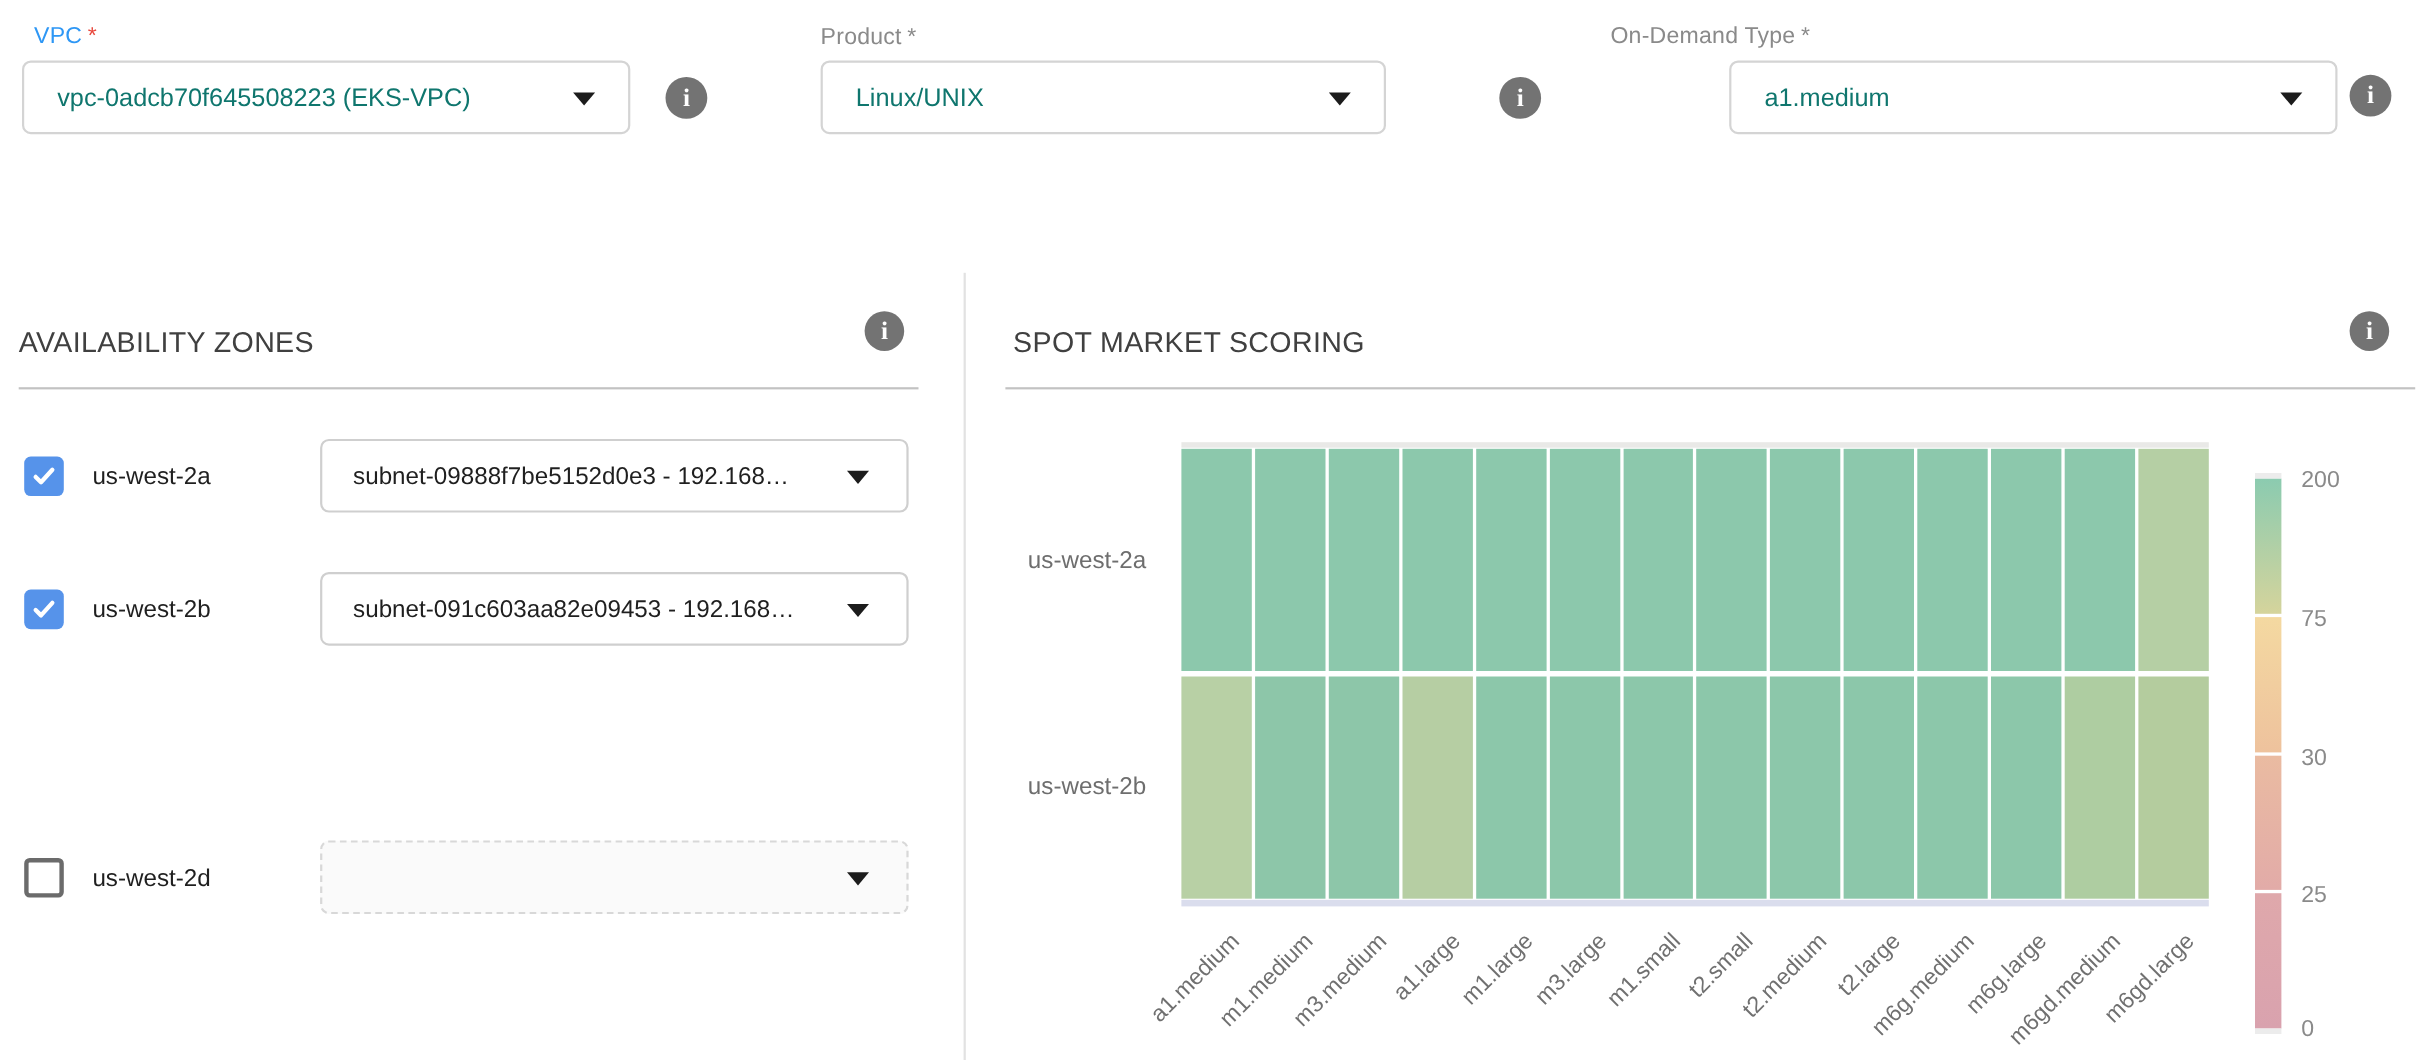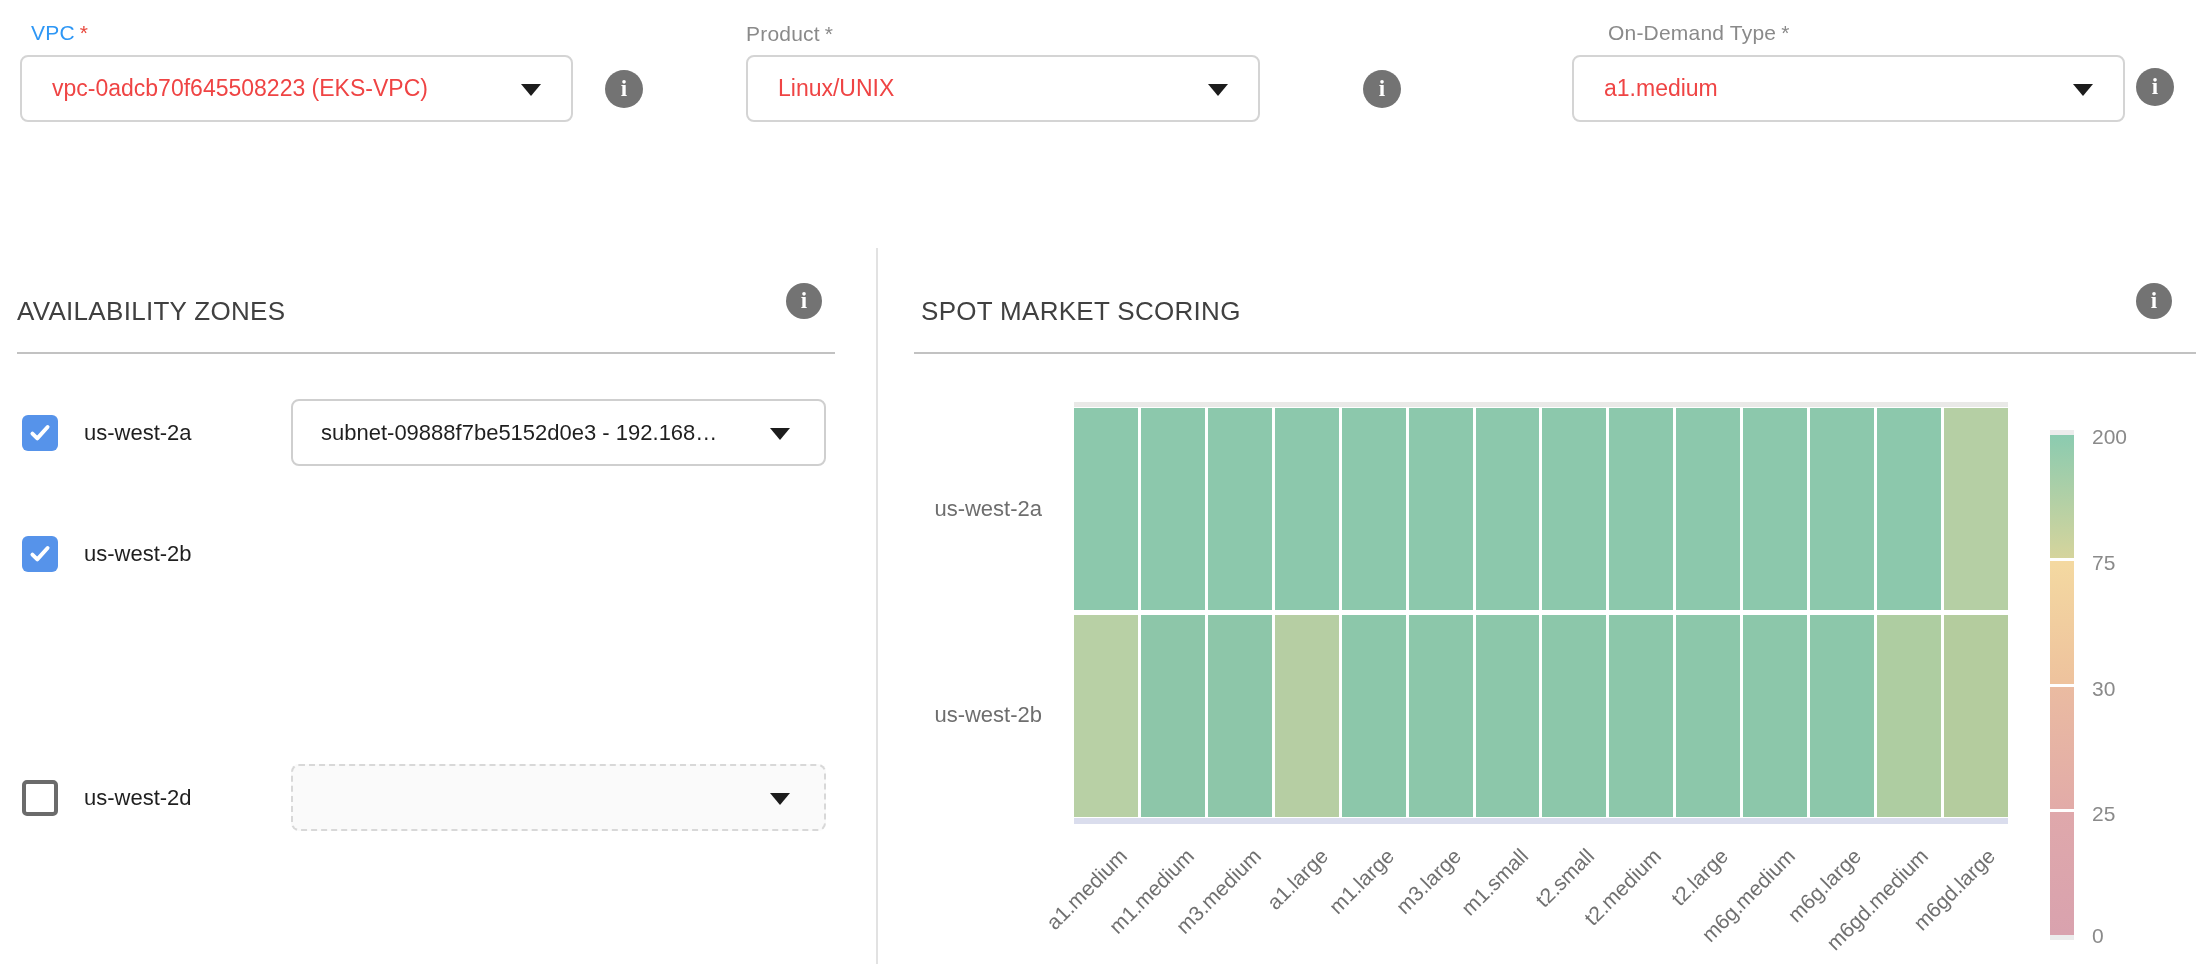--- a/index.html
+++ b/index.html
@@ -9,21 +9,21 @@
   }
   .abs{position:absolute;}
 
   
   .field-label{font-size:21px;color:#8a8a8a;letter-spacing:.2px;}
   .field-label.vpc{color:#2e97f5;}
   .field-label .req{margin-left:5px;}
   .field-label.vpc .req{color:#e8483d;}
   .select-box{
     box-sizing:border-box;height:67px;background:#fff;border:2px solid #d4d4d4;border-radius:8px;
-    display:flex;align-items:center;font-size:23px;color:#ef4444;padding:0 66px 0 30px;
+    display:flex;align-items:center;font-size:23px;color:#0f766e;padding:0 66px 0 30px;
     white-space:nowrap;overflow:hidden;cursor:pointer;
   }
   .select-box .value{overflow:hidden;text-overflow:ellipsis;}
   .caret{
     position:absolute;right:30px;top:50%;margin-top:-5px;width:0;height:0;
     border-left:10px solid transparent;border-right:10px solid transparent;border-top:12px solid #1c1c1c;
   }
   .info-icon{
     width:38px;height:38px;border-radius:50%;background:#737373;color:#fff;
     display:flex;align-items:center;justify-content:center;
@@ -90,21 +90,21 @@
   </div>
   <div class="abs info-icon" style="left:605px;top:70px;">i</div>
 
   <div class="abs field-label" style="left:746px;top:22px;"><span>Product</span><span class="req">*</span></div>
   <div class="abs select-box" style="left:746px;top:55px;width:514px;">
     <span class="value">Linux/UNIX</span>
     <span class="caret"></span>
   </div>
   <div class="abs info-icon" style="left:1363px;top:70px;">i</div>
 
-  <div class="abs field-label" style="left:1608px;top:21px;"><span>On-Demand Type</span><span class="req">*</span></div>
+  <div class="abs field-label" style="left:1464px;top:21px;"><span>On-Demand Type</span><span class="req">*</span></div>
   <div class="abs select-box" style="left:1572px;top:55px;width:553px;">
     <span class="value">a1.medium</span>
     <span class="caret"></span>
   </div>
   <div class="abs info-icon" style="left:2136px;top:68px;">i</div>
 
   <div class="abs v-divider" style="left:876px;top:248px;height:716px;"></div>
 
   <div class="abs section-title" style="left:17px;top:296px;">AVAILABILITY ZONES</div>
   <div class="abs info-icon" style="left:786px;top:283px;width:36px;height:36px;">i</div>
@@ -123,20 +123,24 @@
     </div>
   </div>
 
   <div class="az-row" style="top:520px;">
     <span class="checkbox checked">
       <svg width="26" height="26" viewBox="0 0 24 24">
           <path d="M5 12.5 L9.5 17 L19 6.5" fill="none" stroke="#ffffff" stroke-width="3.6" stroke-linecap="round" stroke-linejoin="round"></path>
         </svg>
     </span>
     <span class="az-zone">us-west-2b</span>
+    <div class="subnet-select">
+      <span class="value">subnet-091c603aa82e09453 - 192.168…</span>
+      <span class="caret"></span>
+    </div>
   </div>
 
 
   <div class="az-row" style="top:764px;">
     <span class="checkbox unchecked"></span>
     <span class="az-zone">us-west-2d</span>
     <div class="subnet-select empty">
       <span class="value"></span>
       <span class="caret"></span>
     </div>

